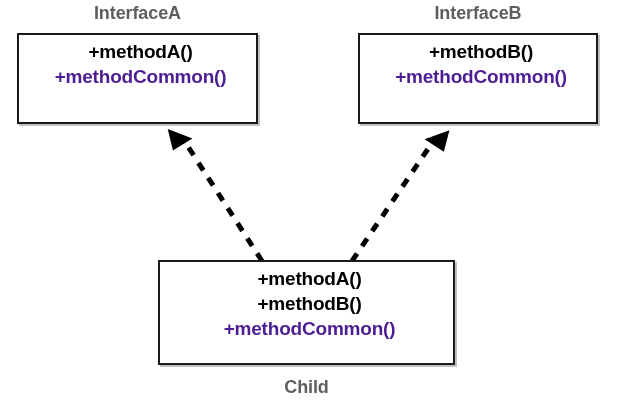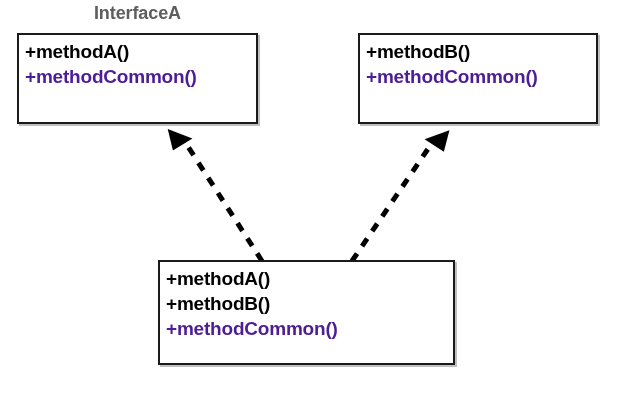--- a/index.html
+++ b/index.html
@@ -20,20 +20,21 @@
   }
   .uml-class {
     position: absolute;
     box-sizing: border-box;
     background: #ffffff;
     border: 2px solid #1a1a1a;
     box-shadow: 2px 2px 0 rgba(140,140,140,0.55);
   }
   .members {
     padding: 4px 0 0 6px;
+    text-align: center;
   }
   .member {
     font-size: 19px;
     font-weight: bold;
     line-height: 25px;
     white-space: nowrap;
     letter-spacing: -0.2px;
   }
   .member.black { color: #000000; }
   .member.red   { color: #4c1d95; }
@@ -98,28 +99,30 @@
   </svg>
 
   <div class="class-name" id="label-interface-a">InterfaceA</div>
   <div class="uml-class" id="box-interface-a">
     <div class="members">
       <div class="member black">+methodA()</div>
       <div class="member red">+methodCommon()</div>
     </div>
   </div>
 
+  <div class="class-name" id="label-interface-b">InterfaceB</div>
   <div class="uml-class" id="box-interface-b">
     <div class="members">
       <div class="member black">+methodB()</div>
       <div class="member red">+methodCommon()</div>
     </div>
   </div>
 
   <div class="uml-class" id="box-child">
     <div class="members">
       <div class="member black">+methodA()</div>
       <div class="member black">+methodB()</div>
       <div class="member red">+methodCommon()</div>
     </div>
   </div>
+  <div class="class-name" id="label-child">Child</div>
 
 </div>
 
 </body></html>

